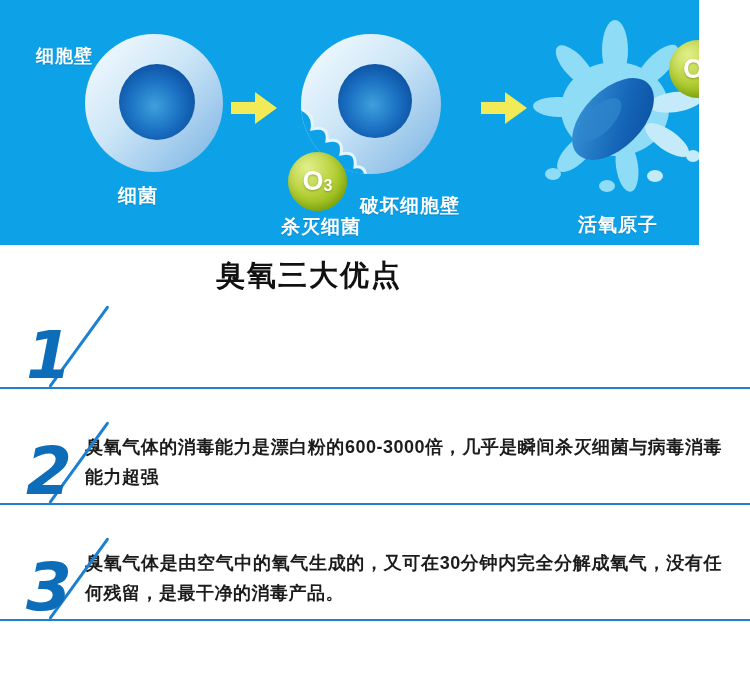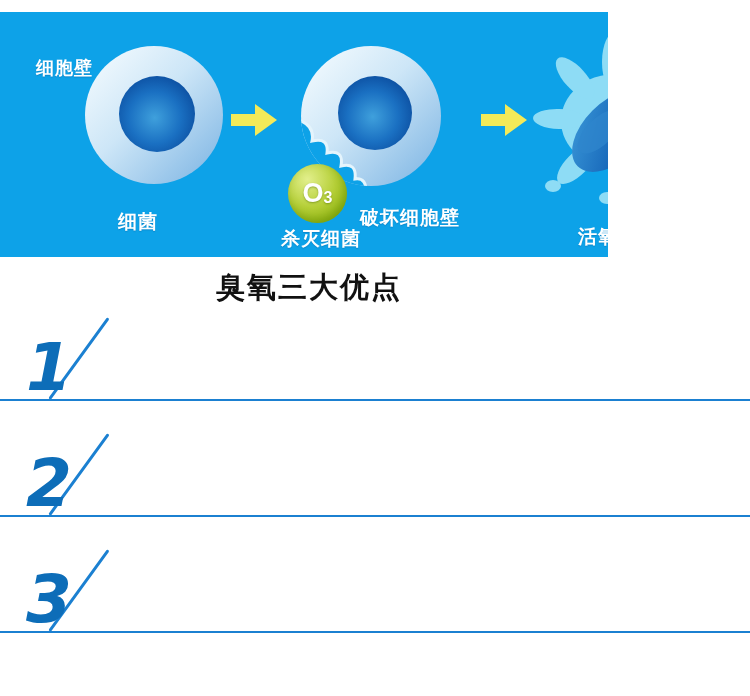--- a/index.html
+++ b/index.html
@@ -4,29 +4,29 @@
 <style>
   html,body{margin:0;padding:0;}
   body{
     width:750px;height:696px;overflow:hidden;background:#ffffff;
     font-family:"Liberation Sans","DejaVu Sans",sans-serif;
   }
   .page{position:relative;width:750px;height:696px;}
 
   
   .banner{
-    position:relative;margin-top:12px;width:608px;height:245px;
+    position:relative;width:699px;height:245px;
     background:#0da2e8;overflow:hidden;
   }
   .blabel{
     position:absolute;color:#ffffff;font-size:19px;letter-spacing:1px;
     font-weight:bold;white-space:nowrap;text-shadow:0 1px 1px rgba(0,60,120,.25);
   }
   .lbl-cell-wall{left:36px;top:44px;font-size:18px;}
-  .lbl-bacteria{left:118px;top:197px;}
+  .lbl-bacteria{left:118px;top:183px;}
   .lbl-active-oxygen{left:281px;top:214px;}
   .lbl-destroy{left:360px;top:193px;}
   .lbl-kill{left:578px;top:212px;}
 
   .cellsvg{position:absolute;}
   .cell-intact{left:84px;top:33px;width:140px;height:140px;}
   .cell-broken{left:299px;top:34px;width:144px;height:144px;}
   .splat{left:515px;top:14px;width:212px;height:192px;}
 
   .arrow{position:absolute;width:48px;height:32px;}
@@ -167,22 +167,24 @@
     <h2 class="adv-title">臭氧三大优点</h2>
 
     <div class="item item-1">
       <span class="item-slash"></span>
       <span class="item-num">1</span>
     </div>
 
     <div class="item item-2">
       <span class="item-slash"></span>
       <span class="item-num">2</span>
+      <p class="item-text">臭氧气体的消毒能力是漂白粉的600-3000倍，几乎是瞬间杀灭细菌与病毒消毒能力超强</p>
     </div>
 
     <div class="item item-3">
       <span class="item-slash"></span>
       <span class="item-num">3</span>
+      <p class="item-text">臭氧气体是由空气中的氧气生成的，又可在30分钟内完全分解成氧气，没有任何残留，是最干净的消毒产品。</p>
     </div>
 
     <div class="bottom-space"></div>
   </div>
 </div>
 
 </body></html>

